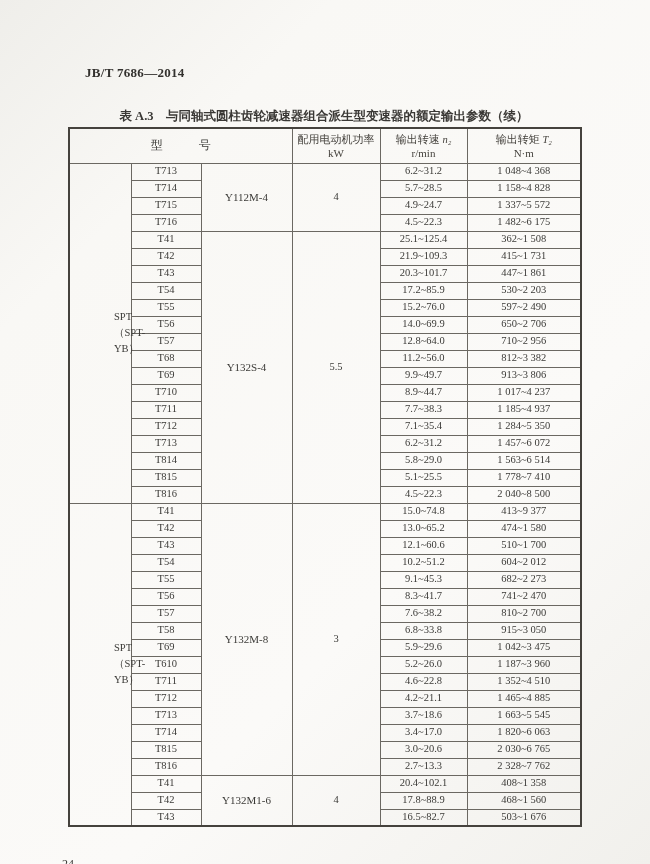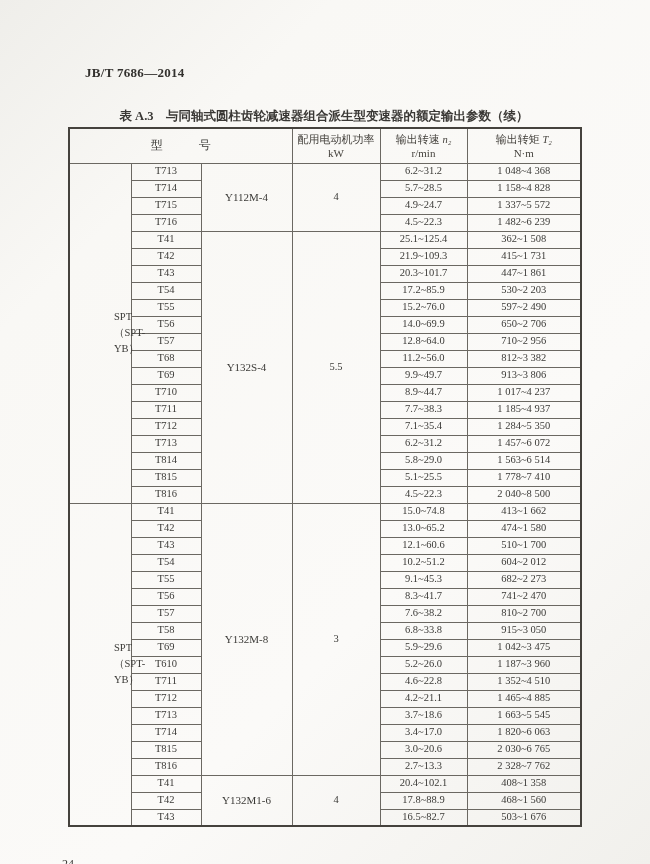--- a/index.html
+++ b/index.html
@@ -97,21 +97,21 @@
           <td>1 158~4 828</td>
         </tr>
         <tr>
           <td>T715</td>
           <td>4.9~24.7</td>
           <td>1 337~5 572</td>
         </tr>
         <tr>
           <td>T716</td>
           <td>4.5~22.3</td>
-          <td>1 482~6 239</td>
+          <td>1 482~6 175</td>
         </tr>
         <tr>
           <td>T41</td>
           <td class="motor-cell" rowspan="16">Y132S-4</td>
           <td rowspan="16">5.5</td>
           <td>25.1~125.4</td>
           <td>362~1 508</td>
         </tr>
         <tr>
           <td>T42</td>
@@ -190,21 +190,21 @@
         </tr>
         <tr>
           <td class="group-cell" rowspan="19">
             <div>SPT</div>
             <div>（SPT-YB）</div>
           </td>
           <td>T41</td>
           <td class="motor-cell" rowspan="16">Y132M-8</td>
           <td rowspan="16">3</td>
           <td>15.0~74.8</td>
-          <td>413~1 662</td>
+          <td>413~9 377</td>
         </tr>
         <tr>
           <td>T42</td>
           <td>13.0~65.2</td>
           <td>474~1 580</td>
         </tr>
         <tr>
           <td>T43</td>
           <td>12.1~60.6</td>
           <td>510~1 700</td>

